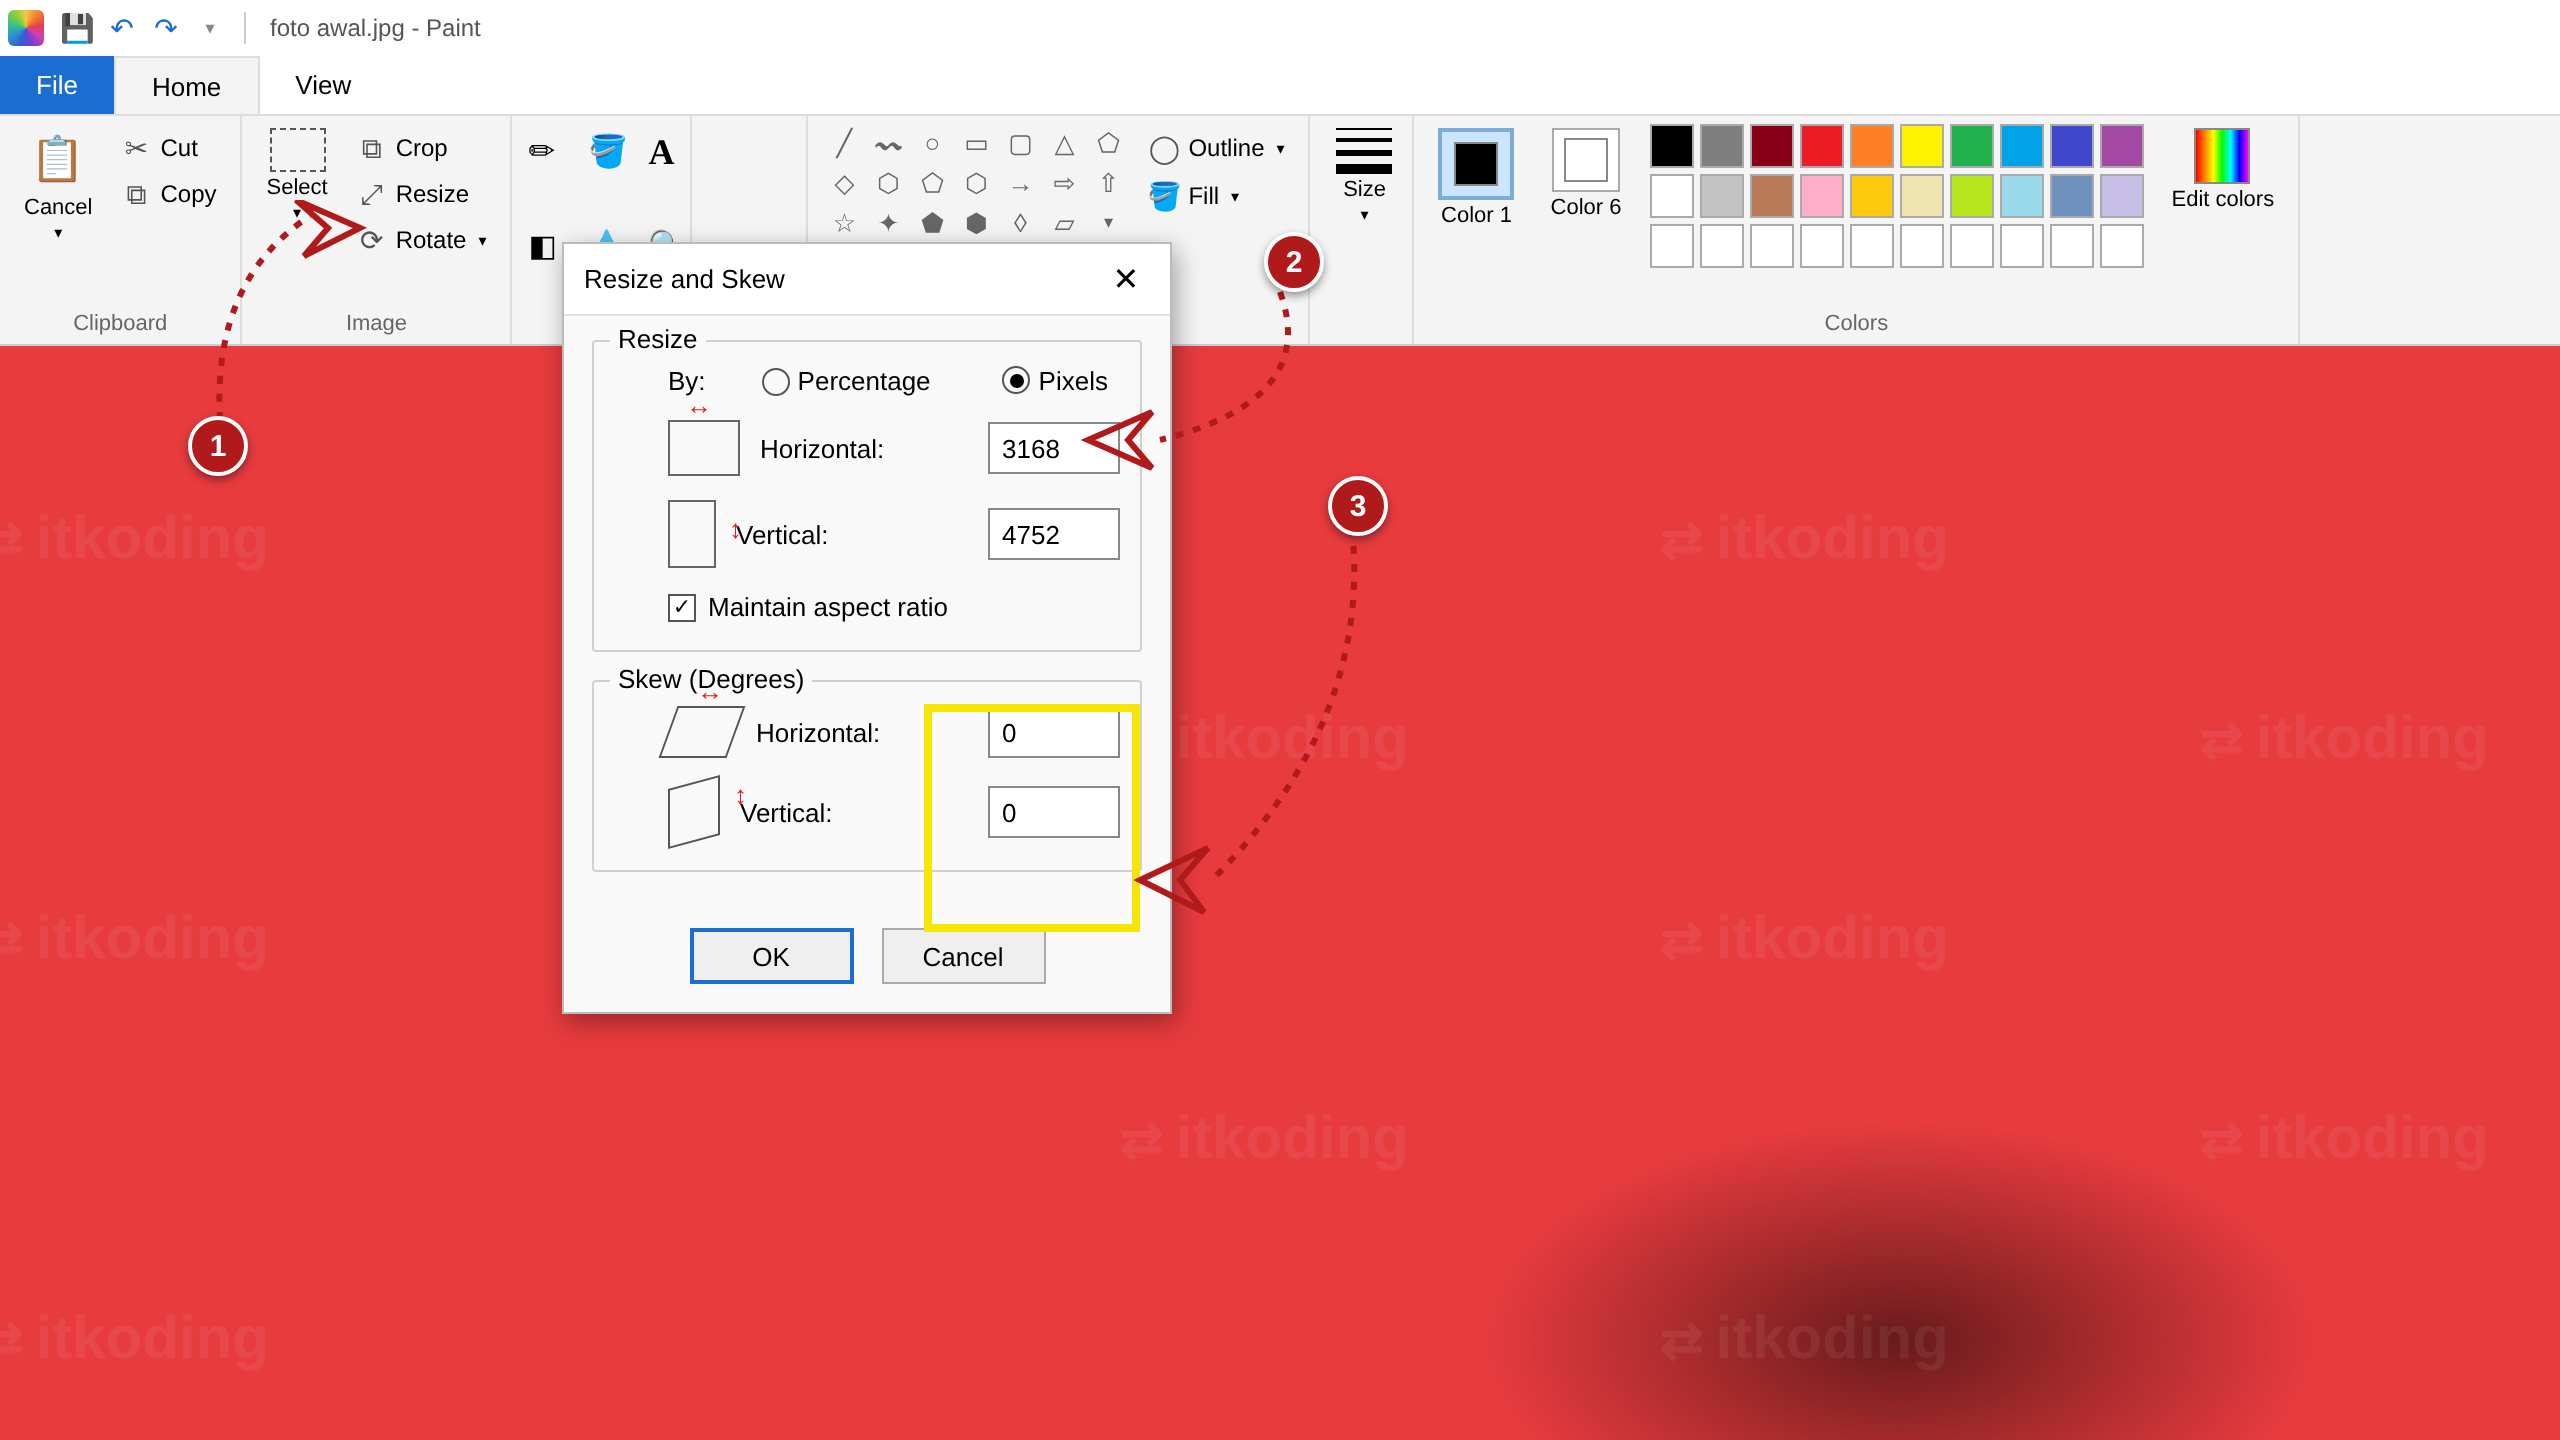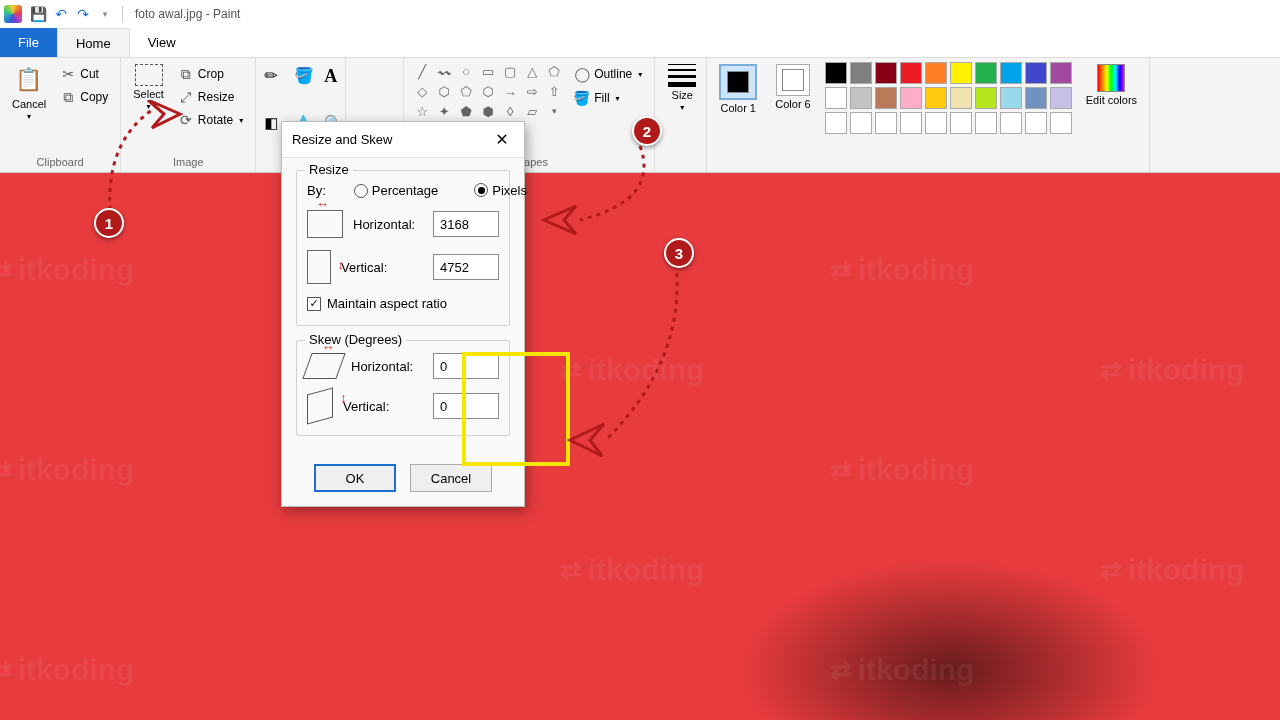--- a/index.html
+++ b/index.html
@@ -56,27 +56,27 @@
 .swatch { width: 22px; height: 22px; border: 1px solid #aaa; }
 
 .rainbow { width: 28px; height: 28px; background: linear-gradient(90deg,#f00,#ff8000,#ff0,#0f0,#0ff,#00f,#f0f); border:1px solid #888; }
 .paint3d-ico { width: 28px; height: 28px; background: conic-gradient(#ff5050,#ffb050,#ffe050,#50d090,#5090ff,#a050ff,#ff50a0,#ff5050); border-radius: 4px; }
 
 
 .canvas-area { position: absolute; top: 173px; left: 0; right: 0; bottom: 0; background: #e73b3e; }
 .canvas-shadow { position:absolute; bottom:-60px; right:120px; width:420px; height:220px; background: radial-gradient(ellipse at center, rgba(0,0,0,0.55), rgba(0,0,0,0) 70%); border-radius:50%; }
 
 
-.dialog { position: absolute; left: 281px; top: 121px; width: 244px; background: #f9f9f9; border: 1px solid #bbb; box-shadow: 2px 4px 12px rgba(0,0,0,0.35); z-index: 10; }
+.dialog { position: absolute; left: 281px; top: 121px; width: 305px; background: #f9f9f9; border: 1px solid #bbb; box-shadow: 2px 4px 12px rgba(0,0,0,0.35); z-index: 10; }
 .dlg-title { height: 36px; display: flex; align-items: center; justify-content: space-between; padding: 0 10px; background: #fff; border-bottom: 1px solid #e0e0e0; font-size: 13px; }
 .dlg-close { width: 24px; height: 24px; display:flex; align-items:center; justify-content:center; font-size:16px; cursor:pointer; }
 .dlg-body { padding: 12px 14px; }
 .fieldset { border: 1px solid #d0d0d0; border-radius: 2px; padding: 12px 10px 14px; margin-bottom: 14px; position: relative; background:#f9f9f9;}
 .fieldset .legend { position: absolute; top: -9px; left: 8px; background: #f9f9f9; padding: 0 4px; font-size: 13px; }
-.row { display: flex; align-items: center; gap: 10px; margin-bottom: 12px; font-size: 13px; }
+.row { display: flex; align-items: center; gap: 10px; margin-bottom: 12px; font-size: 13px; margin-left: 27px; }
 .radio { width: 14px; height: 14px; border-radius: 50%; border: 1px solid #555; display:inline-flex; align-items:center; justify-content:center; margin-right:4px;}
 .radio.checked::after { content:''; width:7px; height:7px; background:#000; border-radius:50%; }
 .dim-icon { width: 36px; height: 28px; border: 1px solid #666; position: relative; }
 .dim-icon.h::before { content:'↔'; color:#e02020; position:absolute; top:-16px; left:8px; font-size:13px; }
 .dim-icon.v { width: 24px; height: 34px; }
 .dim-icon.v::after { content:'↕'; color:#e02020; position:absolute; right:-14px; top:6px; font-size:13px; }
 .skew-icon { width: 34px; height: 26px; border:1px solid #555; transform: skewX(-20deg); position:relative; }
 .skew-icon.h::before { content:'↔'; color:#e02020; position:absolute; top:-16px; left:6px; transform:skewX(20deg); font-size:13px;}
 .skew-icon.v { transform: skewY(-15deg); height:30px; width:26px;}
 .skew-icon.v::after { content:'↕'; color:#e02020; position:absolute; right:-14px; top:4px; transform:skewY(15deg); font-size:13px;}
@@ -280,20 +280,21 @@
           <div class="swatch" style="background: rgb(255, 255, 255);"></div>
           <div class="swatch" style="background: rgb(255, 255, 255);"></div>
           <div class="swatch" style="background: rgb(255, 255, 255);"></div>
           <div class="swatch" style="background: rgb(255, 255, 255);"></div>
         </div>
       <div class="big-btn">
         <div class="rainbow"></div>
         <span style="text-align:center">Edit colors</span>
       </div>
     </div>
+    <div class="group-label">Colors</div>
   </div>
 
 
 </div>
 
 <div class="canvas-area">
   <div class="canvas-shadow"></div>
   <div class="watermark" style="top:80px;left:-10px">itkoding</div>
   <div class="watermark" style="top:280px;left:-10px">itkoding</div>
   <div class="watermark" style="top:480px;left:-10px">itkoding</div>

